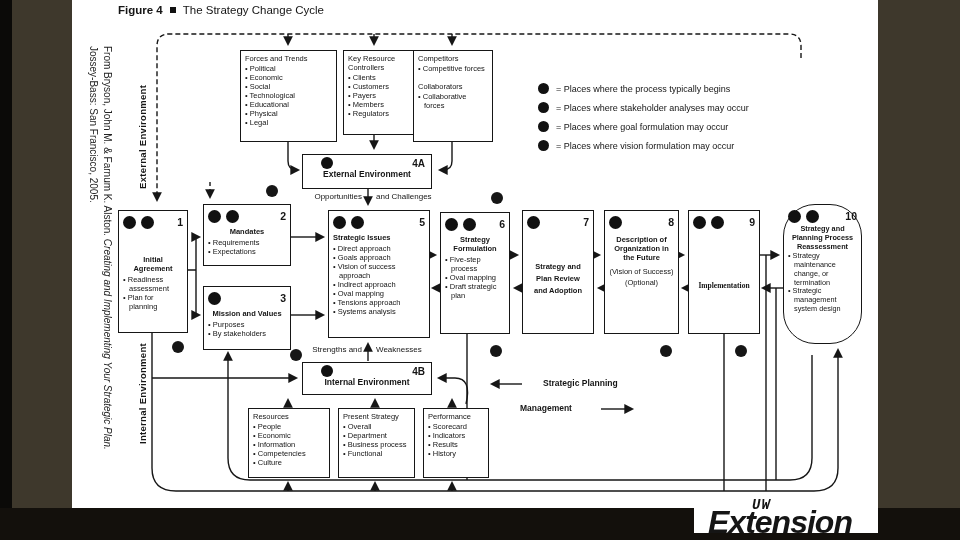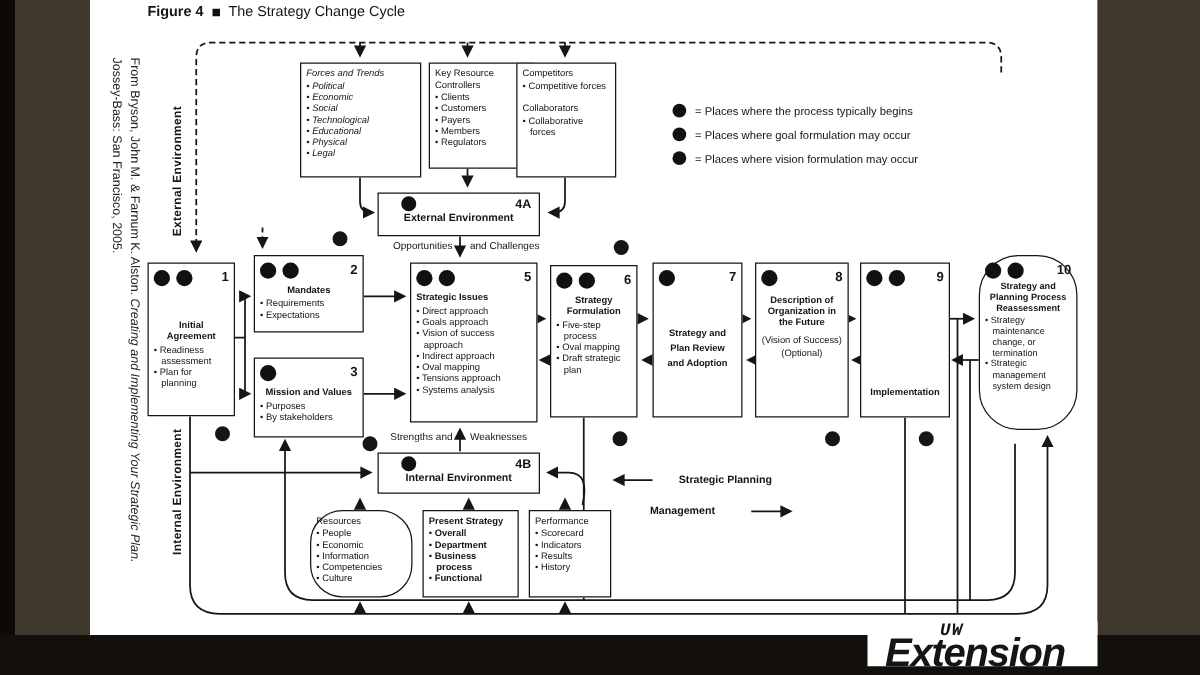--- a/index.html
+++ b/index.html
@@ -1,17 +1,17 @@
 <!DOCTYPE html>
 <html><head>
 <meta charset="utf-8">
 <style>
   html,body{margin:0;padding:0;background:#000;}
   .stage{position:relative;width:960px;height:540px;overflow:hidden;
-         font-family:"Liberation Sans",sans-serif;color:#151515;background:#ec4899;}
+         font-family:"Liberation Sans",sans-serif;color:#151515;background:#bef264;}
   
   .strip{position:absolute;}
   .strip.black-left{left:0;top:0;width:12px;height:540px;background:#0b0a08;}
   .strip.brown-left{left:12px;top:0;width:60px;height:508px;background:#3e382c;}
   .strip.brown-right{left:878px;top:0;width:82px;height:508px;background:#3e382c;}
   .strip.bottom-bar{left:0;top:508px;width:960px;height:32px;background:#13100c;}
   .paper{position:absolute;left:72px;top:0;width:806px;height:508px;background:#fff;}
 
   
   .fig-header{position:absolute;left:118px;top:4px;display:flex;align-items:center;gap:7px;}
@@ -46,21 +46,21 @@
   
   .nbox{font-size:7.5px;line-height:1.2;padding:4px 4px;}
   .nbox-head{display:flex;align-items:center;gap:5px;height:14px;}
   .dot{width:13px;height:13px;border-radius:50%;background:#111;display:inline-block;flex:0 0 auto;}
   .num{margin-left:auto;font-weight:bold;font-size:10.5px;}
   .nbox-title{font-weight:bold;text-align:center;margin:4px 0 2px;}
   .b1 .nbox-title{margin-top:26px;}
   .b7 .nbox-title{margin-top:32px;line-height:1.6;max-width:56px;margin-left:auto;margin-right:auto;}
   .b8 .nbox-title{margin-top:6px;}
   .b8 .nbox-sub{text-align:center;margin-top:4px;line-height:1.5;}
-  .b9 .nbox-title{margin-top:80px;}
+  .b9 .nbox-title{margin-top:52px;font-family:Liberation Serif, serif;}
   .b10{font-size:7.3px;border-radius:32px;}
   .b10 .nbox-title{margin:2px 0 1px;}
 
   
   .envbox{padding:2px 6px;}
   .env-head{display:flex;align-items:center;}
   .env-head .dot{margin-left:12px;width:12px;height:12px;}
   .env-num{margin-left:auto;font-weight:bold;font-size:10px;}
   .env-title{font-weight:bold;text-align:center;font-size:8.5px;margin-top:0px;}
 
@@ -96,20 +96,24 @@
 
   <div class="citation"><span>From Bryson, John M. &amp; Farnum K. Alston. </span><i>Creating and Implementing Your Strategic Plan.</i><span> Jossey-Bass: San Francisco, 2005.</span></div>
 
   <div class="vlabel ext">External Environment</div>
   <div class="vlabel int">Internal Environment</div>
 
   <div class="legend">
     <div class="legend-row">
       <span class="legend-dot"></span>
       <span class="legend-text">= Places where the process typically begins</span>
+      </div>
+    <div class="legend-row">
+      <span class="legend-dot"></span>
+      <span class="legend-text">= Places where stakeholder analyses may occur</span>
       </div>
     <div class="legend-row">
       <span class="legend-dot"></span>
       <span class="legend-text">= Places where goal formulation may occur</span>
       </div>
     <div class="legend-row">
       <span class="legend-dot"></span>
       <span class="legend-text">= Places where vision formulation may occur</span>
       </div>
   </div>
@@ -183,21 +187,21 @@
       <circle cx="272" cy="191" r="6"></circle>
       <circle cx="497" cy="198" r="6"></circle>
       <circle cx="178" cy="347" r="6"></circle>
       <circle cx="296" cy="355" r="6"></circle>
       <circle cx="496" cy="351" r="6"></circle>
       <circle cx="666" cy="351" r="6"></circle>
       <circle cx="741" cy="351" r="6"></circle>
     </g>
   </svg>
 
-  <div class="bx sbox" style="left:240px;top:50px;width:97px;height:92px;font-style:italic;">
+  <div class="bx sbox" style="left:240px;top:50px;width:97px;height:92px;">
     <div class="sbox-title">Forces and Trends</div>
     <ul class="bullets">
         <li>Political</li>
         <li>Economic</li>
         <li>Social</li>
         <li>Technological</li>
         <li>Educational</li>
         <li>Physical</li>
         <li>Legal</li>
       </ul>
@@ -343,31 +347,31 @@
     <div class="env-head">
       <span class="dot"></span>
       <span class="env-num">4B</span>
     </div>
     <div class="env-title">Internal Environment</div>
   </div>
 
   <div class="flabel bold" style="left:527px;top:378px;padding-left:16px;">Strategic Planning</div>
   <div class="flabel bold" style="left:520px;top:403px;">Management</div>
 
-  <div class="bx sbox" style="left:248px;top:408px;width:82px;height:70px;border-radius:26px;">
+  <div class="bx sbox" style="left:248px;top:408px;width:82px;height:70px;">
     <div class="sbox-title">Resources</div>
     <ul class="bullets">
         <li>People</li>
         <li>Economic</li>
         <li>Information</li>
         <li>Competencies</li>
         <li>Culture</li>
       </ul>
   </div>
-  <div class="bx sbox" style="left:338px;top:408px;width:77px;height:70px;font-weight:bold;">
+  <div class="bx sbox" style="left:338px;top:408px;width:77px;height:70px;">
     <div class="sbox-title">Present Strategy</div>
     <ul class="bullets">
         <li>Overall</li>
         <li>Department</li>
         <li>Business process</li>
         <li>Functional</li>
       </ul>
   </div>
   <div class="bx sbox" style="left:423px;top:408px;width:66px;height:70px;">
     <div class="sbox-title">Performance</div>

